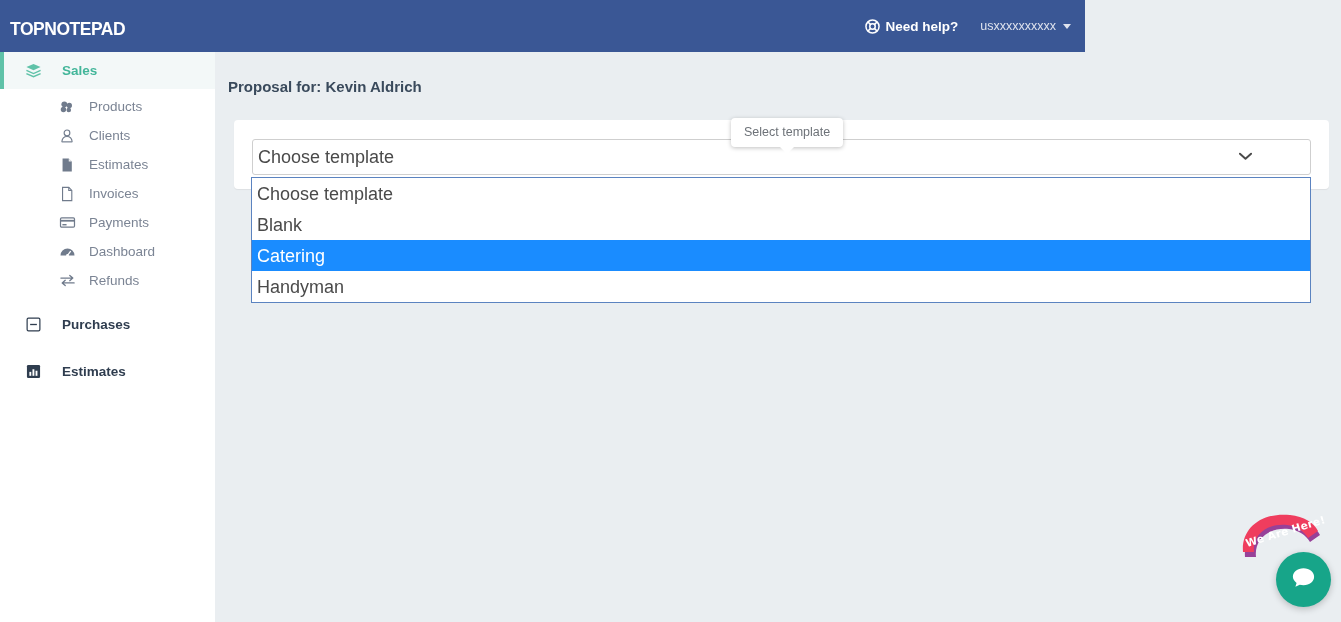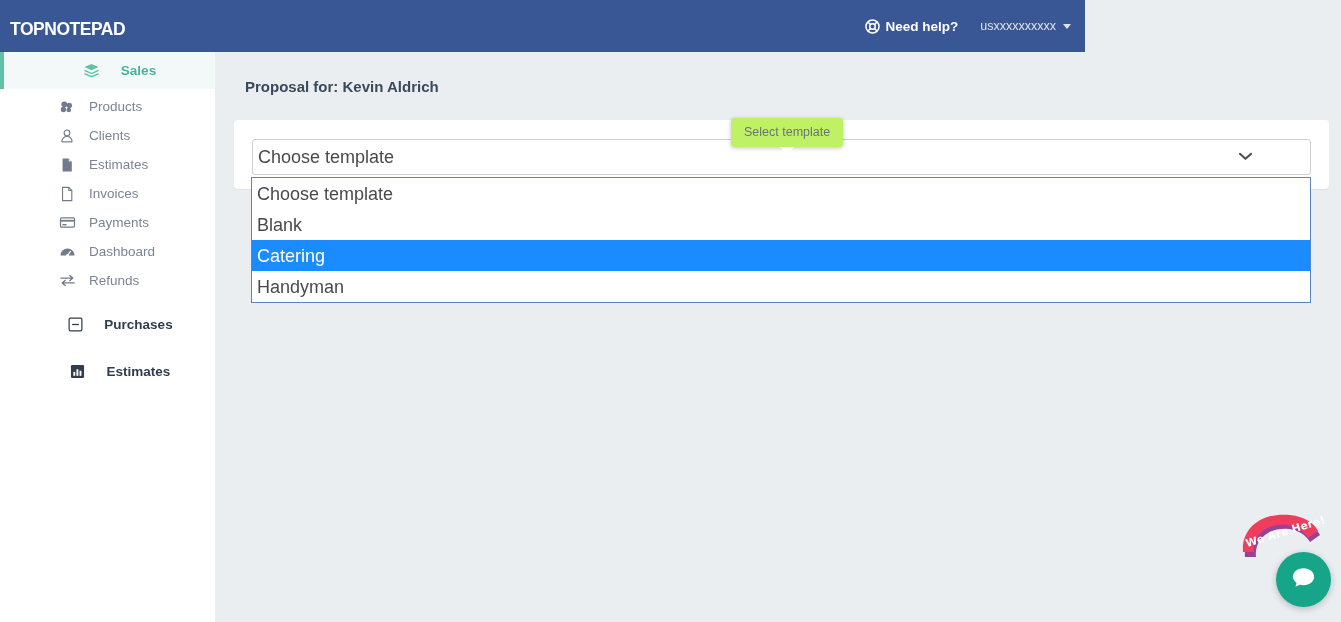--- a/index.html
+++ b/index.html
@@ -65,21 +65,20 @@
     padding-top: 0;
   }
   .nav-group-head {
     position: relative;
     display: flex; align-items: center;
     height: 36px;
     padding-left: 22px;
     font-size: 13.5px; font-weight: bold;
     color: #2f3d4f;
     cursor: pointer;
-    justify-content: center;
   }
   .nav-group-head .ico {
     width: 22px; display: flex; justify-content: center; align-items: center;
     margin-right: 18px; color: #2f3d4f;
   }
   .nav-group-head.active {
     background: #f3f8f8;
     color: #43b69a;
     height: 37px;
   }
@@ -105,21 +104,21 @@
     margin-right: 11px; color: #707b8c;
   }
 
   
   .main {
     position: absolute; top: 52px; left: 215px;
     width: 1126px; height: 570px;
     background: #eaeef1;
   }
   .page-title {
-    margin: 26px 0 0 30px;
+    margin: 26px 0 0 13px;
     font-size: 15px; font-weight: bold; color: #3a4a5c;
   }
   .card {
     position: absolute; left: 19px; top: 68px;
     width: 1095px; height: 69px;
     background: #ffffff;
     border-radius: 4px;
     box-shadow: 0 1px 1px rgba(0,0,0,0.06);
   }
 
@@ -156,21 +155,21 @@
     padding-left: 5px;
     font-size: 18px; color: #4a4a4a;
     cursor: pointer;
     line-height: 1;
   }
   .option.selected { background: #1a8cff; color: #ffffff; }
 
   
   .tooltip {
     position: absolute; left: 731px; top: 118px;
-    background: #bef264;
+    background: #ffffff;
     border-radius: 4px;
     box-shadow: 0 1px 4px rgba(0,0,0,0.25);
     padding: 7px 13px 8px;
     font-size: 12.5px; color: #6d7278;
     z-index: 20;
     white-space: nowrap;
   }
   .tooltip::after {
     content: "";
     position: absolute; bottom: -7px; left: 50%;

